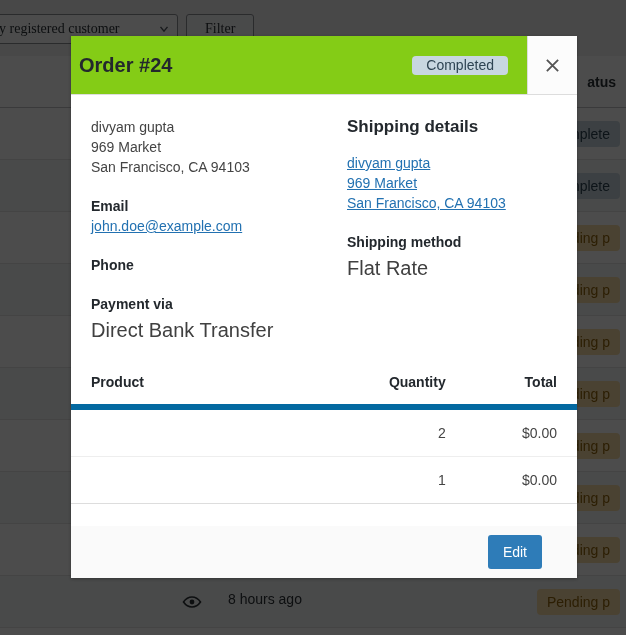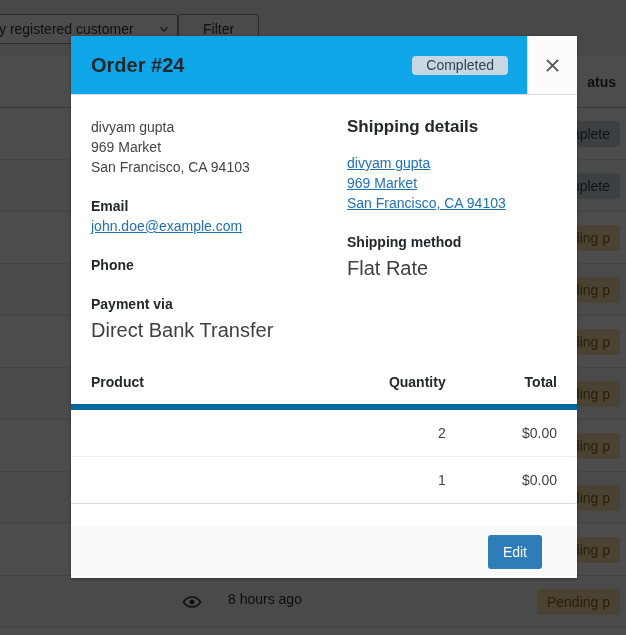--- a/index.html
+++ b/index.html
@@ -10,36 +10,36 @@
     background: #f0f0f1;
   }
 
   
   .page-bg {
     position: absolute; inset: 0;
     background: #f0f0f1;
   }
   .filters-bar {
     position: absolute; left: 0; top: 14px;
-    display: flex; align-items: center; gap: 0;
+    display: flex; align-items: center; gap: 8px; font-family: Liberation Serif, serif;
   }
   .customer-select {
     width: 190px; height: 30px;
     margin-left: -12px;
     border: 1px solid #8c8f94; border-radius: 3px;
     background: #fff;
     display: flex; align-items: center;
     padding: 0 6px 0 10px;
     font-size: 14px; color: #2c3338;
     position: relative;
   }
   .customer-select .sel-text { flex: 1; white-space: nowrap; overflow: hidden; }
   .chevron { width: 14px; height: 14px; flex: none; }
   .filter-btn {
-    height: 30px; padding: 0 24px;
+    height: 30px; padding: 0 18px;
     border: 1px solid #8c8f94; border-radius: 3px;
     background: #f6f7f7; color: #2c3338;
     font-size: 14px; font-family: inherit;
     display: flex; align-items: center;
   }
 
   
   .bg-table { position: absolute; left: 0; right: 0; top: 56px; }
   .bg-thead {
     height: 52px; border-bottom: 1px solid #c3c4c7;
@@ -84,24 +84,24 @@
   .modal {
     position: absolute;
     left: 71px; top: 36px;
     width: 506px; height: 542px;
     background: #fff;
     box-shadow: 0 1px 3px rgba(0,0,0,0.3);
     display: flex; flex-direction: column;
   }
   .modal-header {
     height: 59px; flex: none;
-    background: #0ea5e9;
+    background: #84cc16;
     border-bottom: 1px solid #ddd;
     display: flex; align-items: center;
-    padding-left: 20px;
+    padding-left: 8px;
   }
   .modal-title {
     font-size: 20px; font-weight: 700; color: #23282d;
     flex: 1;
   }
   .status-badge {
     height: 19px; padding: 0 14px;
     border-radius: 4px;
     background: #c8d7e1; color: #2e4453;
     font-size: 14px;

